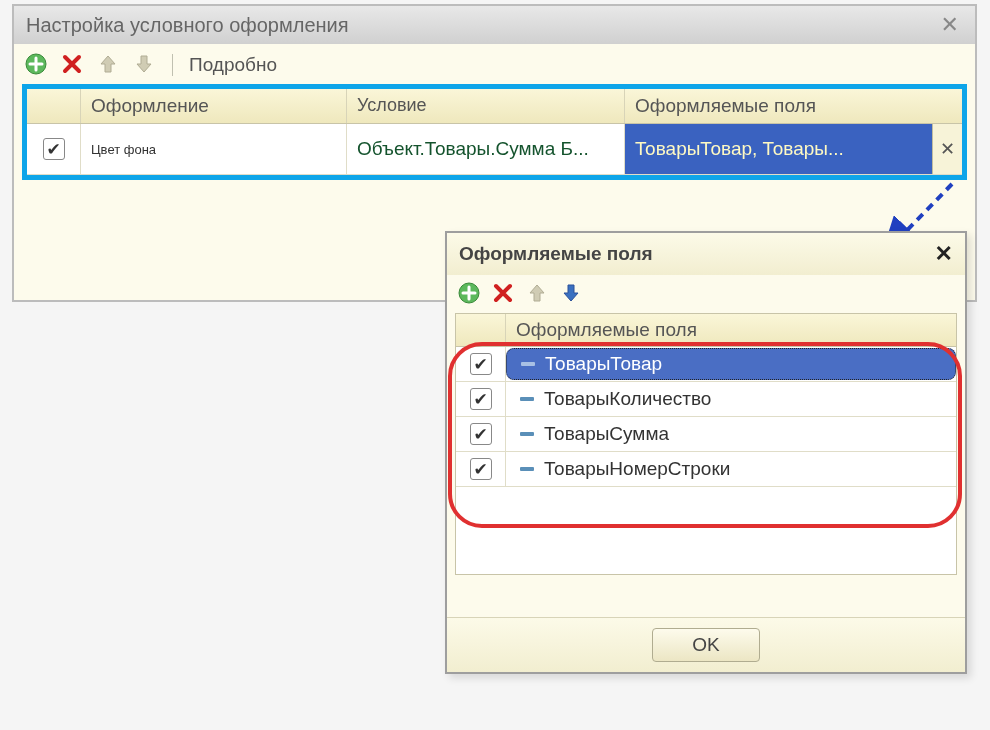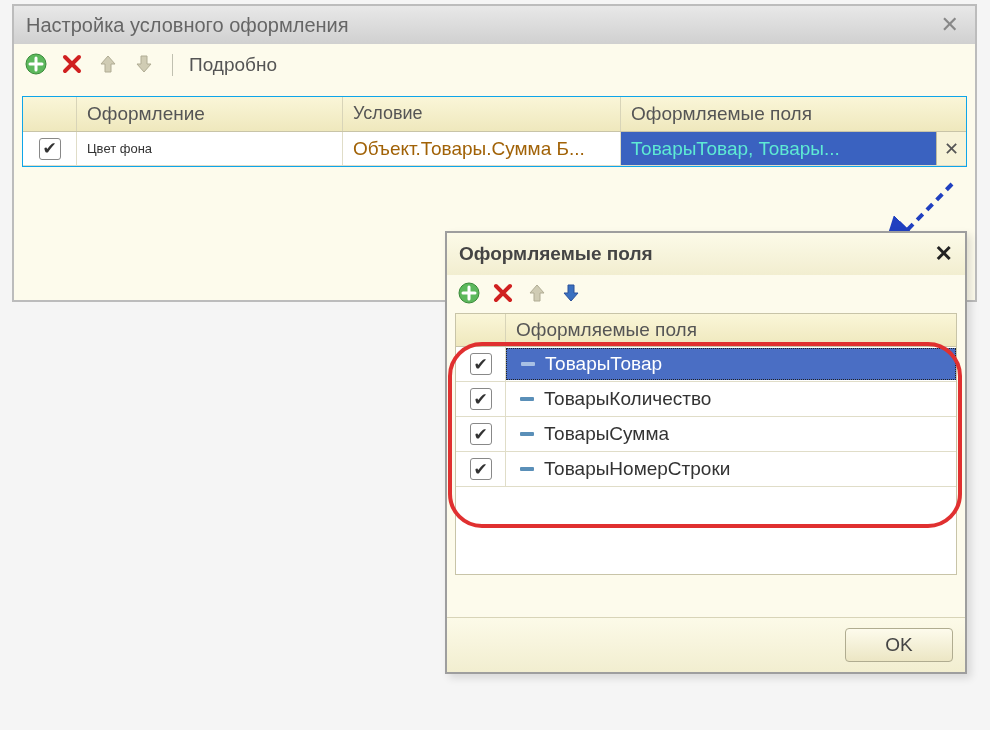--- a/index.html
+++ b/index.html
@@ -57,49 +57,49 @@
     .icon {
       width: 24px;
       height: 24px;
       display: inline-flex;
       align-items: center;
       justify-content: center;
     }
     
     
     .grid {
-      margin: 12px 8px;
-      border: 1px solid #0ea5e9;
+      margin: 0 8px;
+      border: 5px solid #0ea5e9;
       background: #fff;
     }
     .grid-header {
       display: flex;
       background: linear-gradient(#faf6d8, #efe8bd);
       border-bottom: 1px solid #c8c4a8;
     }
     .gh-check { width: 54px; border-right: 1px solid #d8d4b8; }
     .gh-col1 { width: 266px; border-right: 1px solid #d8d4b8; padding: 6px 10px; font-size: 19px; color: #555; }
     .gh-col2 { width: 278px; border-right: 1px solid #d8d4b8; padding: 6px 10px; font-size: 18px; color: #555; }
     .gh-col3 { flex: 1; padding: 6px 10px; font-size: 19px; color: #555; }
     
     .grid-row {
       display: flex;
       align-items: stretch;
       border-bottom: 1px solid #e0ddc8;
       min-height: 34px;
     }
     .gr-check { width: 54px; display: flex; align-items: center; justify-content: center; border-right: 1px solid #e0ddc8; }
     .gr-col1 { width: 266px; border-right: 1px solid #e0ddc8; padding: 5px 10px; font-size: 13px; color: #333; display:flex; align-items:center; }
-    .gr-col2 { width: 278px; border-right: 1px solid #e0ddc8; padding: 5px 10px; font-size: 19px; color: #a16207; display:flex; align-items:center; white-space: nowrap; overflow: hidden; text-overflow: ellipsis; }
+    .gr-col2 { width: 278px; border-right: 1px solid #e0ddc8; padding: 5px 10px; font-size: 19px; color: #14532d; display:flex; align-items:center; white-space: nowrap; overflow: hidden; text-overflow: ellipsis; }
     .gr-col3 { flex: 1; display: flex; align-items: stretch; }
     .sel-cell {
       flex: 1;
       background: #3a62c0;
-      color: #5eead4;
-      padding: 5px 10px;
+      color: #fef9c3;
+      padding: 14px 10px;
       font-size: 19px;
       white-space: nowrap;
       overflow: hidden;
       display:flex; align-items:center;
     }
     .cell-clear {
       width: 30px;
       border-left: 1px solid #c0bca0;
       background: #f7f3d8;
       display: flex;
@@ -176,20 +176,21 @@
       min-height: 35px;
       align-items: stretch;
     }
     .pgr-check { width: 50px; display:flex; align-items:center; justify-content:center; border-right: 1px solid #e0ddc8; }
     .pgr-col { flex: 1; display:flex; align-items:center; padding: 0; }
     .pgr-content {
       display:flex; align-items:center; gap:10px;
       padding: 4px 14px;
       width: 100%;
       font-size: 19px;
+      border-radius: 8px;
     }
     .pgr-content.selected {
       background: #4a6ec4;
       color: #fff;
       border: 1px dotted #222;
     }
     .dash {
       width: 14px; height: 4px; background: #5a8fb8;
       border-radius: 1px;
       flex-shrink: 0;
@@ -201,21 +202,21 @@
       top: 28px;
       left: -8px;
       width: 514px;
       height: 186px;
       border: 4px solid #e03030;
       border-radius: 34px;
       pointer-events: none;
     }
     .popup-footer {
       display: flex;
-      justify-content: flex-end;
+      justify-content: center;
       gap: 14px;
       padding: 10px 12px;
       border-top: 1px solid #d8d4b8;
       background: linear-gradient(#fcfae8, #f2eed0);
       position: absolute;
       bottom: 0; left: 0; right: 0;
     }
     .btn {
       min-width: 108px;
       padding: 5px 16px;

